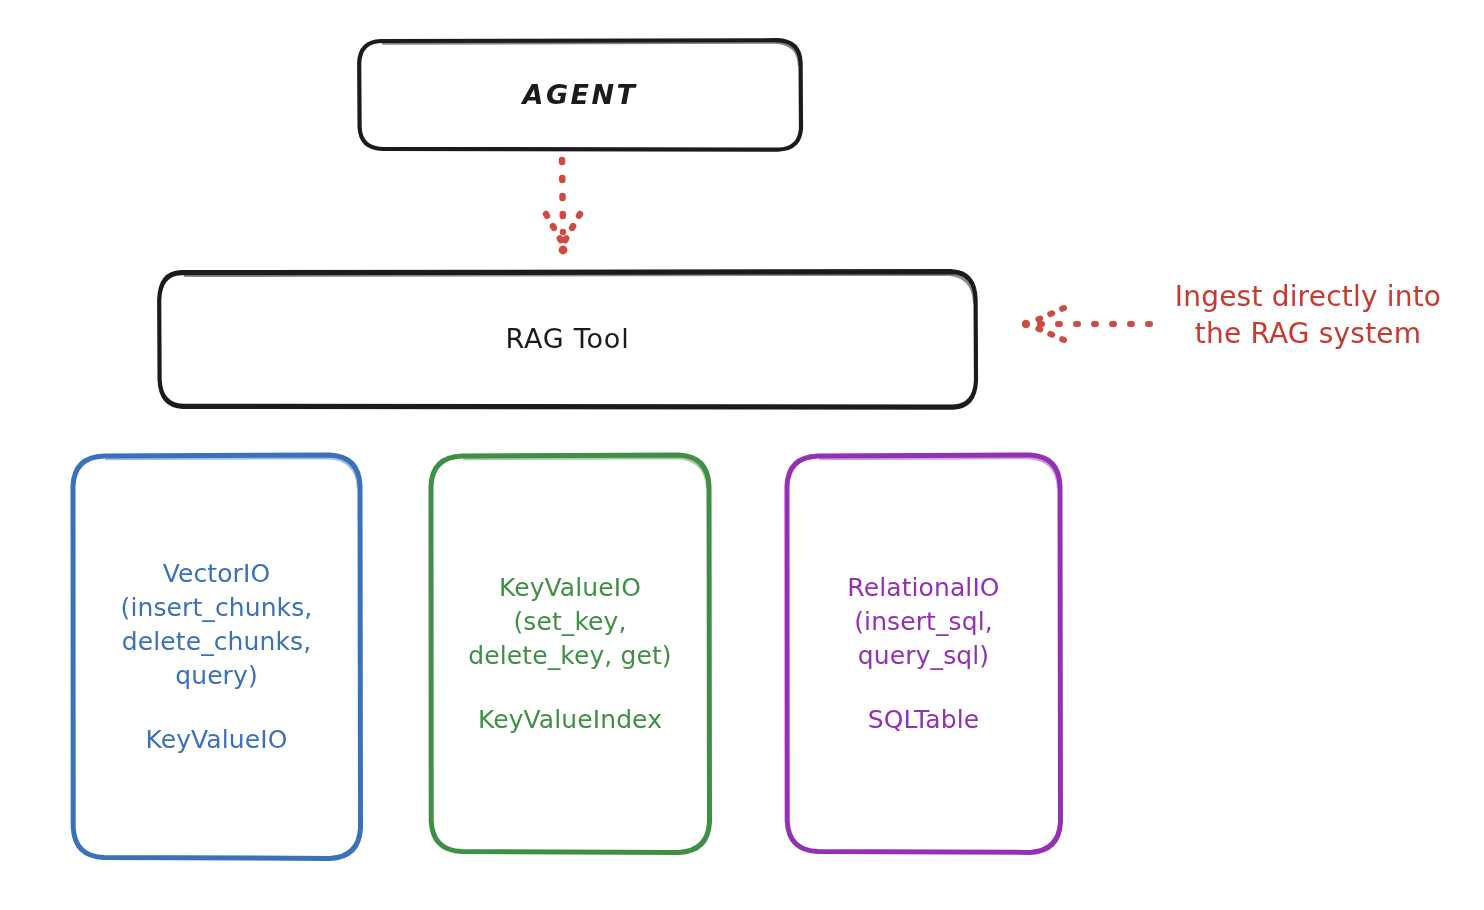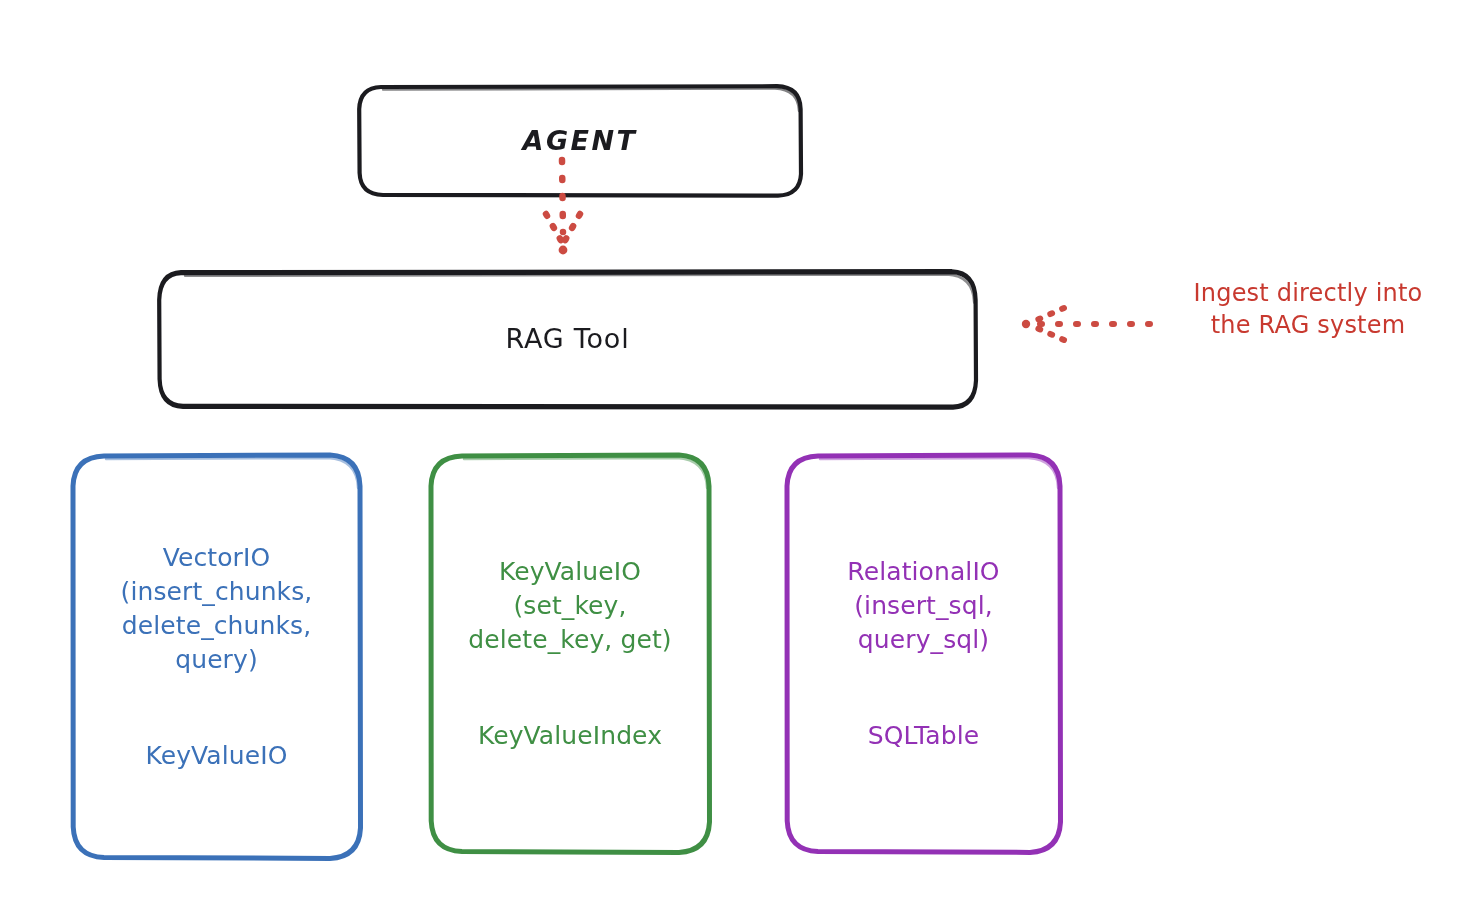--- a/index.html
+++ b/index.html
@@ -40,21 +40,21 @@
     position: relative;
     z-index: 2;
     white-space: pre-line;
     line-height: 1.28;
     letter-spacing: 0.2px;
   }
 
   
   #agent-node {
     left: 357px; top: 38px;
-    width: 446px; height: 114px; margin-top: 46px;
+    width: 446px; height: 114px;
   }
   #agent-node .node-label {
     font-family: "DejaVu Sans", sans-serif;
     font-style: italic;
     font-weight: 700;
     font-size: 27px;
     letter-spacing: 2.5px;
     color: #1b1b1f;
   }
 
@@ -80,41 +80,40 @@
     letter-spacing: 0.1px;
   }
   .leaf-inner {
     position: relative;
     z-index: 2;
     display: flex;
     flex-direction: column;
     align-items: center;
     justify-content: center;
     width: 100%;
-    gap: 16px;
   }
   .leaf-gap { height: 30px; }
 
   #vector-io-node { left: 70px;  top: 452px; width: 293px; height: 410px; }
   #key-value-io-node { left: 428px; top: 452px; width: 284px; height: 404px; }
   #relational-io-node { left: 784px; top: 452px; width: 279px; height: 404px; }
 
   #vector-io-node .node-label { color: #3b71b8; }
   #key-value-io-node .node-label { color: #3f8f44; }
   #relational-io-node .node-label { color: #9331b5; }
 
   
   #ingest-annotation {
     position: absolute;
     left: 1148px; top: 278px;
     width: 320px;
     color: #c8392f;
     font-family: "DejaVu Sans", sans-serif;
     font-weight: 400;
-    font-size: 24px;
+    font-size: 28px;
     line-height: 1.33;
     text-align: center;
     white-space: pre-line;
     letter-spacing: 0.2px;
   }
   #agent-to-rag-arrow,
   #ingest-arrow {
     position: absolute;
     overflow: visible;
   }

